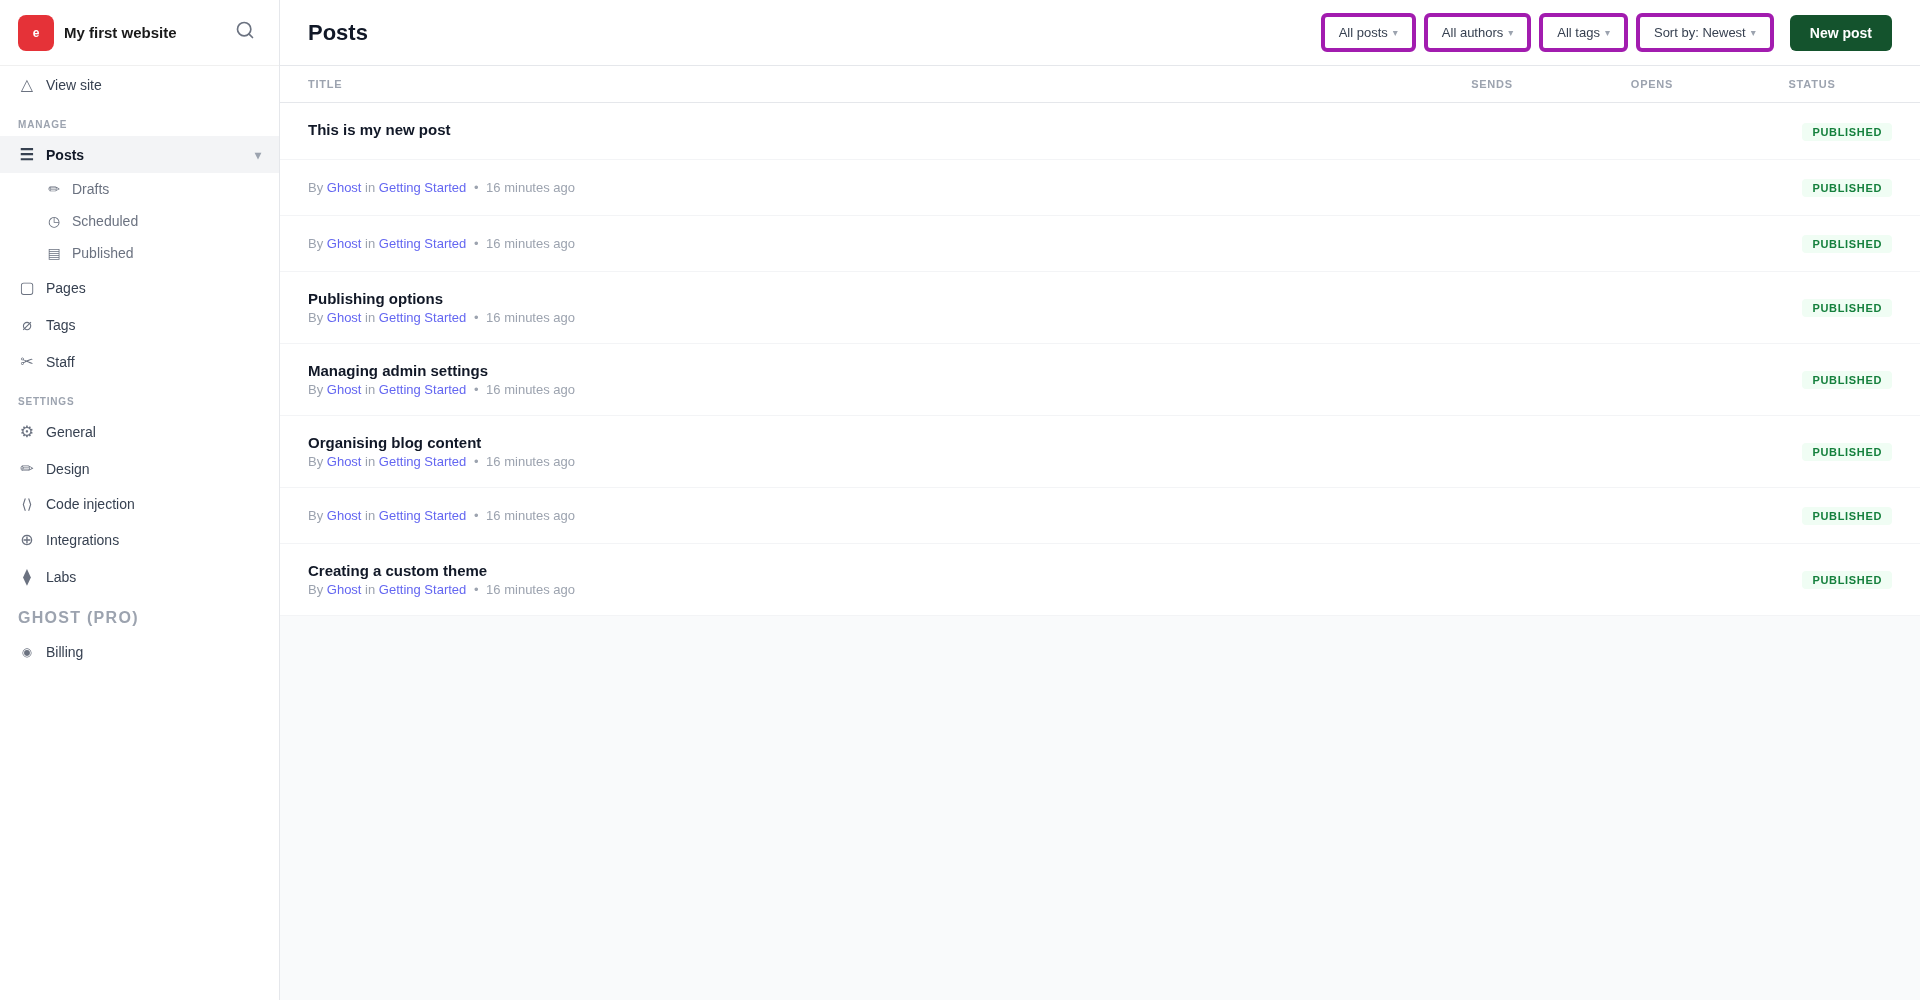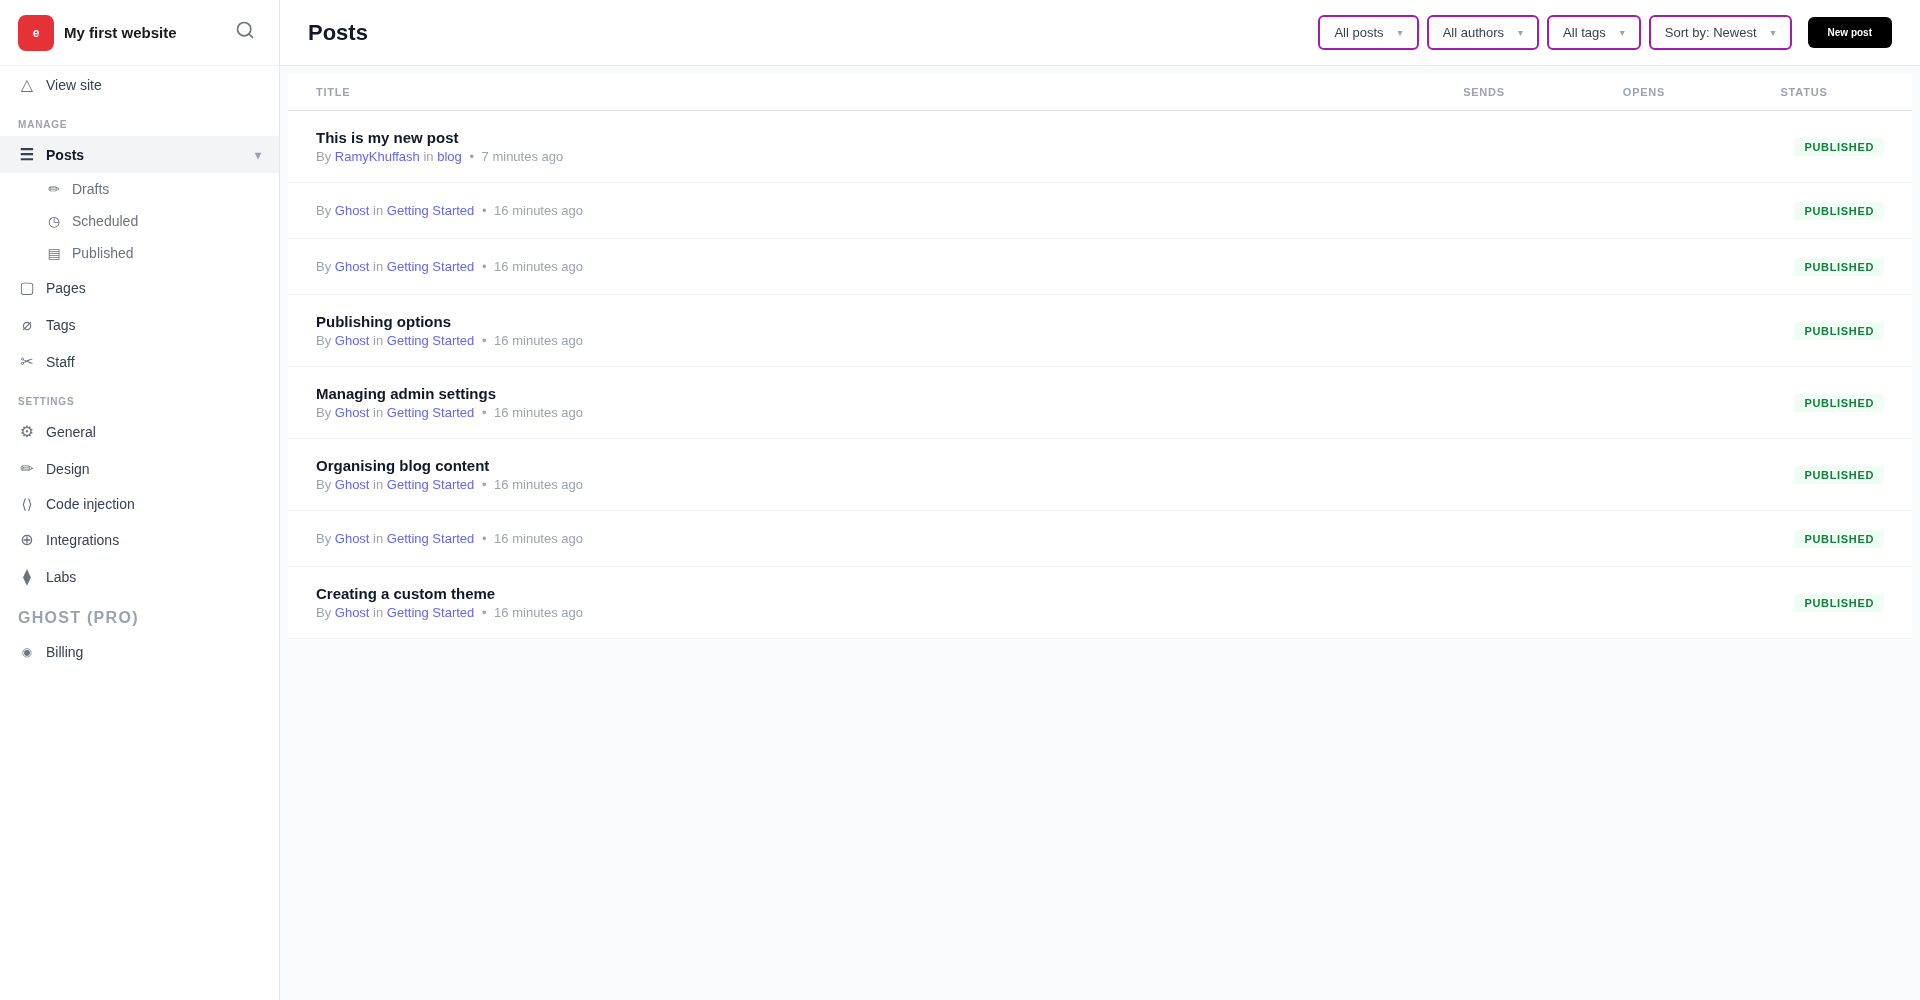--- a/index.html
+++ b/index.html
@@ -89,45 +89,45 @@
     }
     .page-title {
       font-size: 22px; font-weight: 700; color: #111827;
       flex: 1;
     }
 
     .filter-bar {
       display: flex; gap: 8px; align-items: center;
     }
     .filter-btn {
-      display: flex; align-items: center; gap: 14px;
+      display: flex; align-items: center; gap: 5px;
       padding: 8px 14px;
-      border: 2px solid #a21caf;
+      border: 4px solid #a21caf;
       border-radius: 6px;
       background: #fff;
       font-size: 13px; color: #374151; cursor: pointer;
       white-space: nowrap;
     }
     .filter-btn .chevron { font-size: 10px; color: #9ca3af; }
 
     .new-post-btn {
-      background: #000000; color: #fff;
+      background: #14532d; color: #fff;
       border: none; border-radius: 6px;
       padding: 10px 20px;
-      font-size: 10px; font-weight: 600; cursor: pointer;
+      font-size: 14px; font-weight: 600; cursor: pointer;
       white-space: nowrap;
     }
 
     .content-area {
       flex: 1; overflow-y: auto; padding: 0;
     }
 
     .posts-table {
       background: #fef9c3;
-      margin: 8px;
+      margin: 0;
       border-radius: 0;
     }
 
     .table-header {
       display: grid;
       grid-template-columns: 1fr 160px 160px 160px;
       padding: 12px 28px;
       border-bottom: 1px solid #e5e7eb;
       background: #fff;
     }
@@ -289,26 +289,20 @@
       <div class="table-header">
         <div class="table-header-cell">TITLE</div>
         <div class="table-header-cell right">SENDS</div>
         <div class="table-header-cell right">OPENS</div>
         <div class="table-header-cell right">STATUS</div>
       </div>
       <div id="posts-list">
           <div class="post-row">
     <div>
       <div class="post-title">This is my new post</div>
-      <div class="post-meta">
-        <span class="by">By </span><span class="author">RamyKhuffash</span>
-        <span class="by"> in </span><span class="tag">blog</span>
-        <span class="dot">•</span>
-        <span class="by">7 minutes ago</span>
-      </div>
     </div>
     <div></div>
     <div></div>
     <div class="status-cell">
       <span class="status-badge">PUBLISHED</span>
     </div>
   </div>
           <div class="post-row">
     <div>
       <div class="post-meta">

